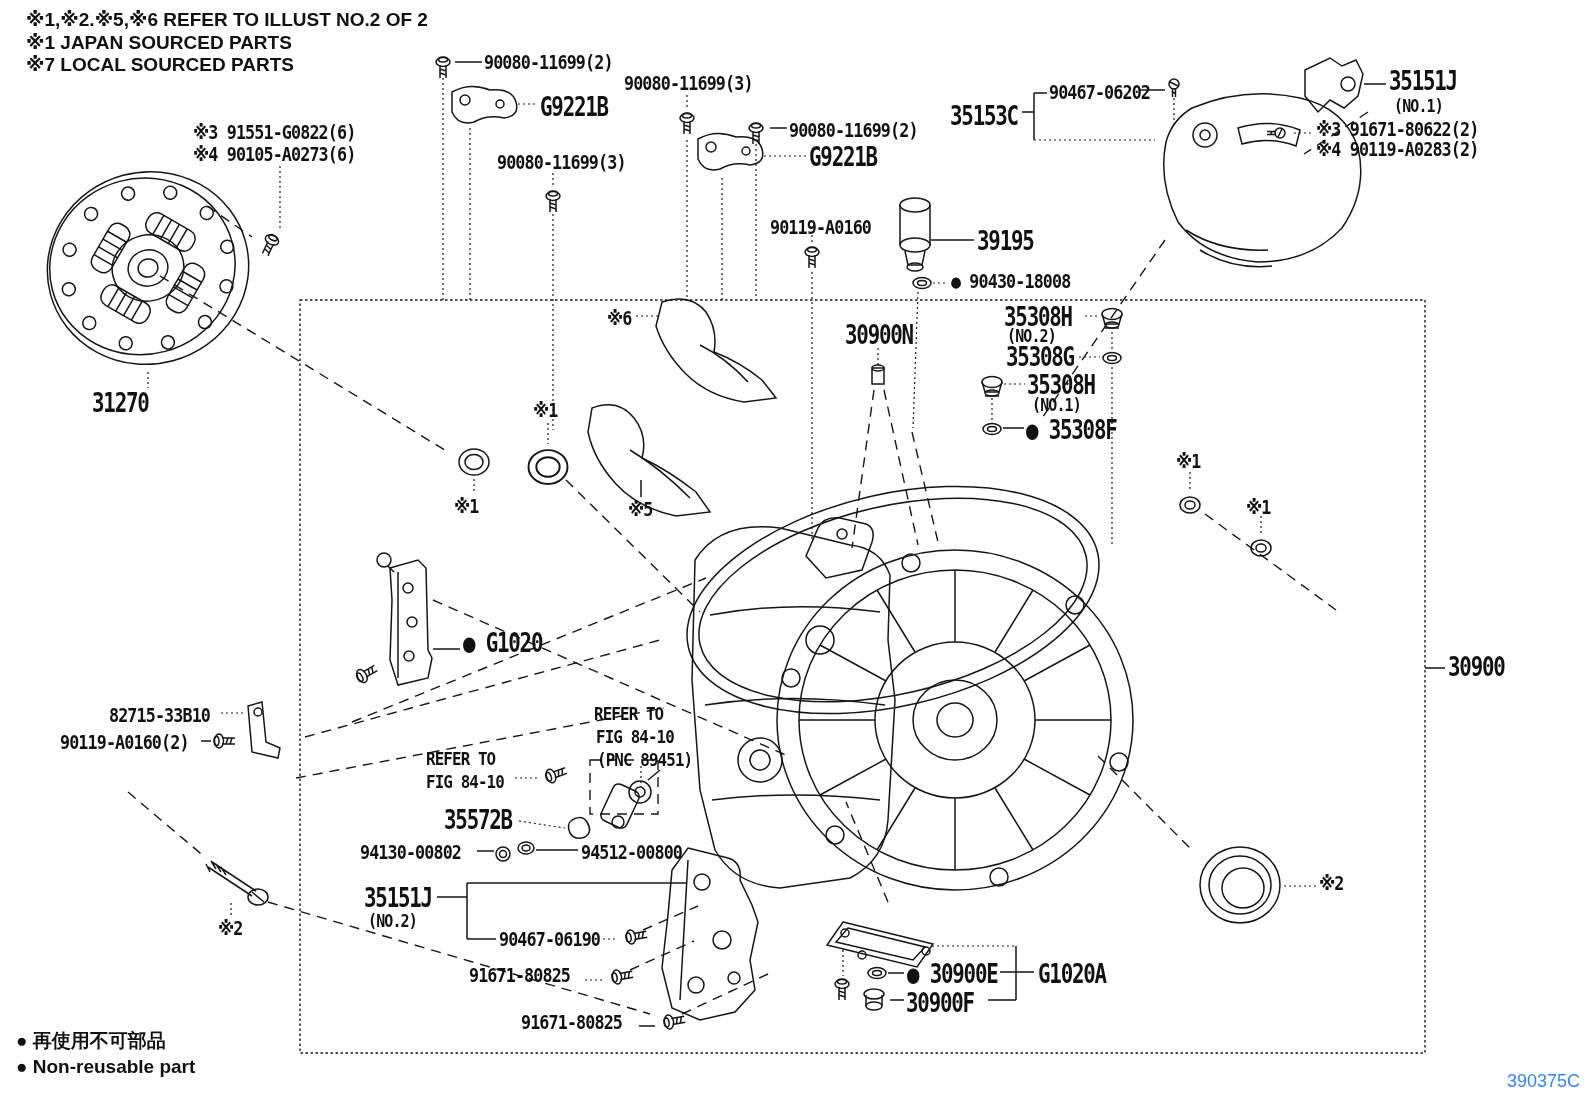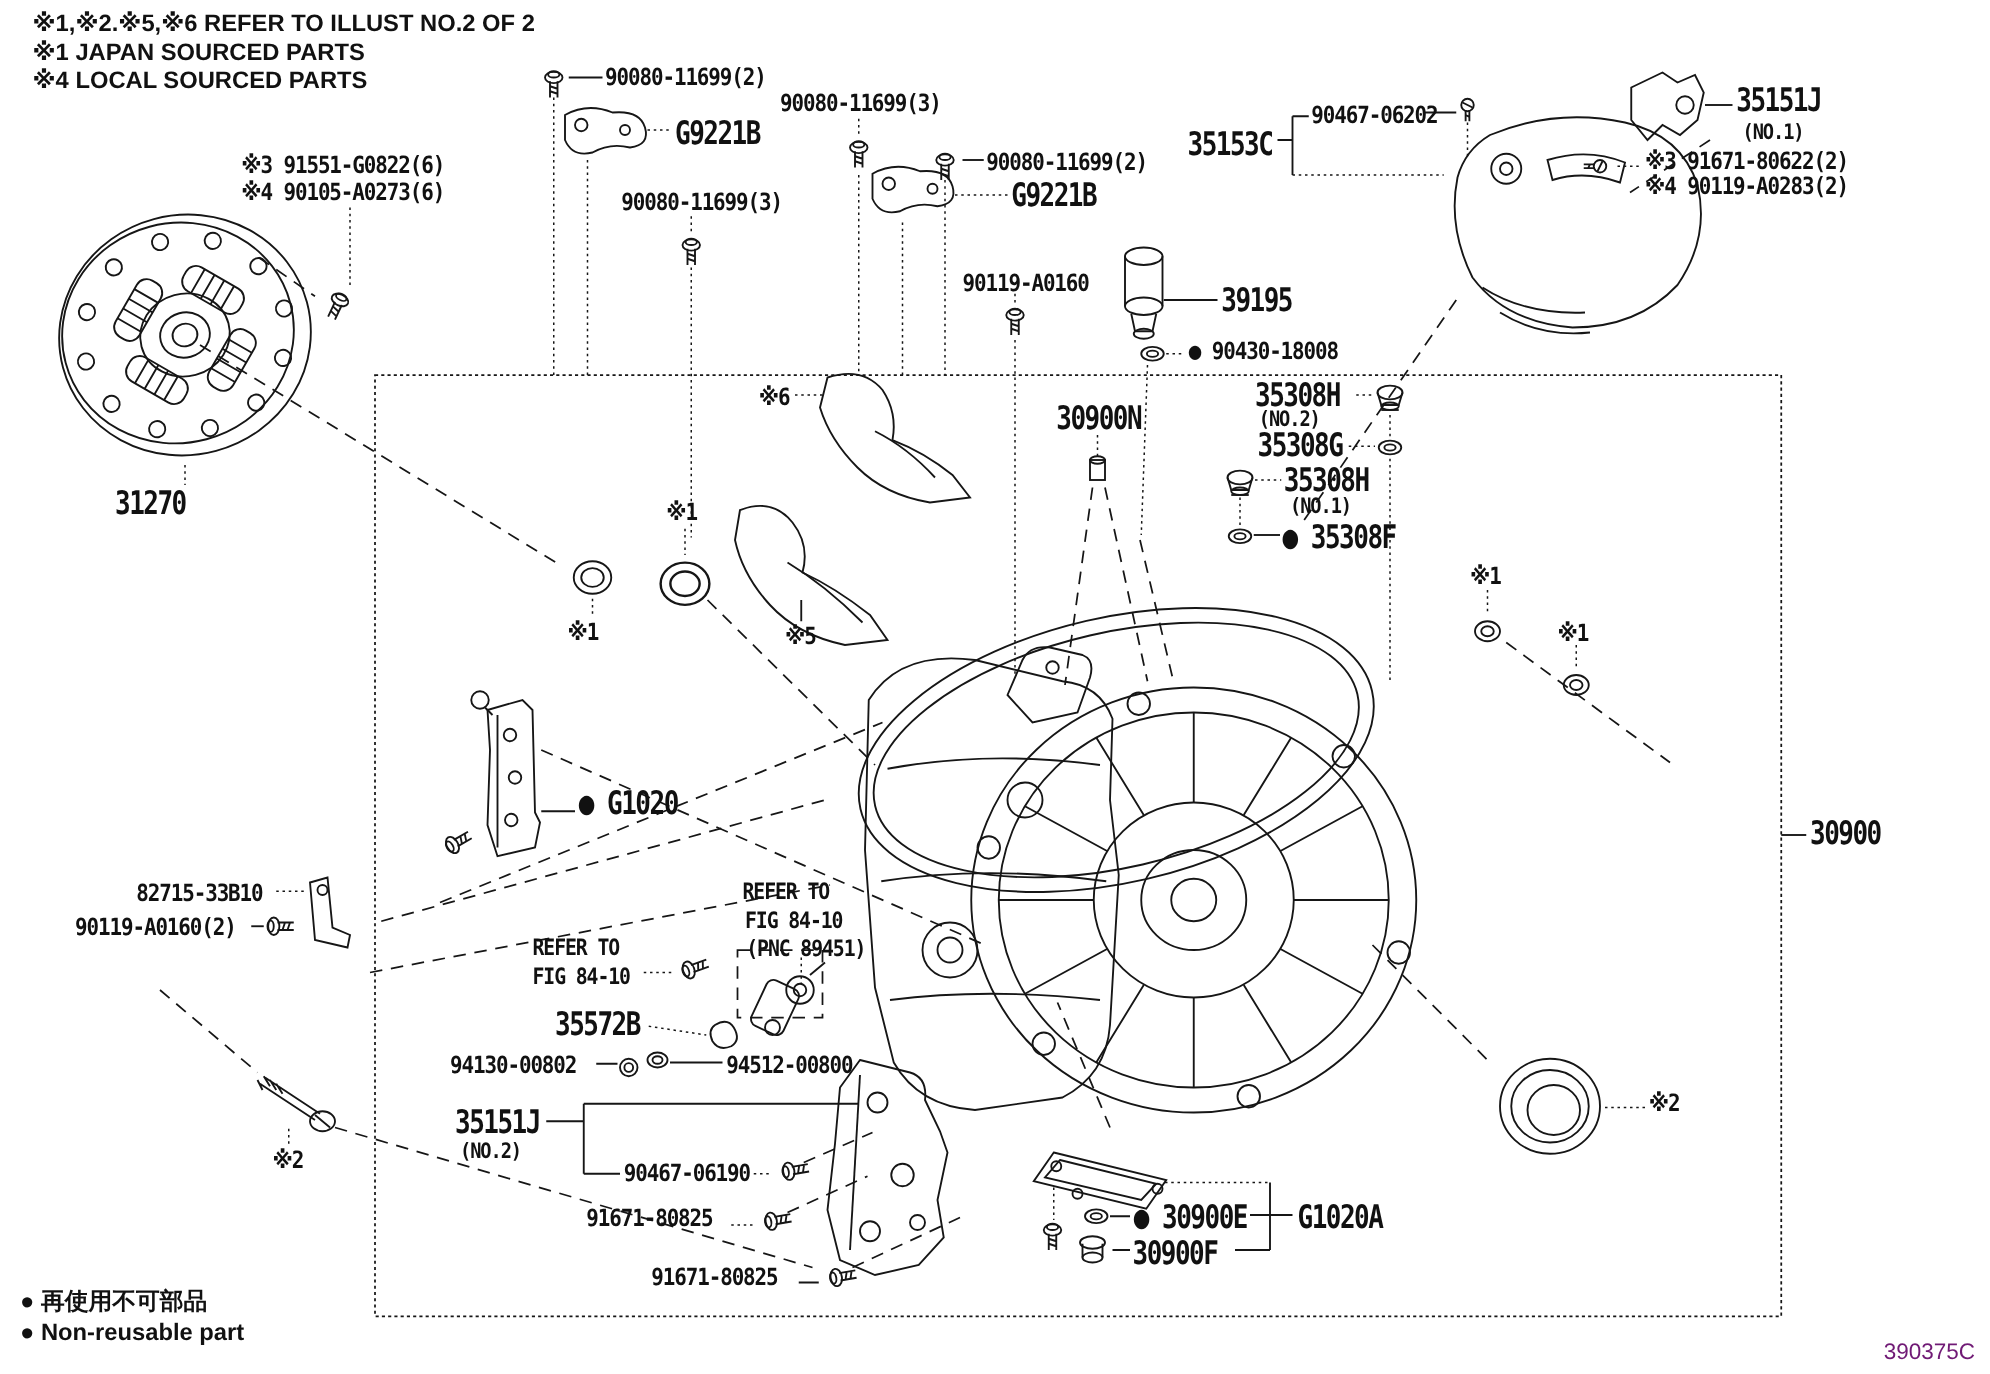--- a/index.html
+++ b/index.html
@@ -13,21 +13,21 @@
   .lbl,.lbl-lg,.lbl-sm,.ref,.note,.code{position:absolute;white-space:nowrap;color:#111;}
   .lbl{font:bold 19px "DejaVu Sans Mono","DejaVu Sans",monospace;letter-spacing:-1px;
        transform:scaleX(.88);transform-origin:0 0;}
   .lbl-lg{font:bold 26px "DejaVu Sans Mono","DejaVu Sans",monospace;letter-spacing:-1.5px;
        transform:scaleX(.8);transform-origin:0 0;}
   .lbl-sm{font:bold 17px "DejaVu Sans Mono","DejaVu Sans",monospace;letter-spacing:-1px;
        transform:scaleX(.88);transform-origin:0 0;}
   .ref{font:bold 18px "DejaVu Sans Mono","DejaVu Sans",monospace;letter-spacing:-1px;
        transform:scaleX(.88);transform-origin:0 0;}
   .note{font:bold 19px "Liberation Sans","DejaVu Sans",sans-serif;text-align:center;}
-  .code{font:18px "Liberation Sans","DejaVu Sans",sans-serif;color:#701a75;}
+  .code{font:18px "Liberation Sans","DejaVu Sans",sans-serif;color:#3b82f6;}
 </style>
 </head>
 <body>
 
 <div id="canvas">
 
 <svg width="1592" height="1099" viewBox="0 0 1592 1099">
   <defs>
     <g id="bolt">
           <ellipse cx="0" cy="0" rx="7" ry="4.5"></ellipse>
@@ -323,21 +323,21 @@
     <path class="dash" d="M1165,240 L1042,418"></path>
     <path class="dash" d="M874,390 L852,548 M884,390 L918,545"></path>
     <path class="dash" d="M912,432 L938,542"></path>
     <path class="dash" d="M888,902 L846,802"></path>
     <path class="dash" d="M643,930 L698,906 M630,970 L694,941 M682,1014 L768,974"></path>
   </g>
 </svg>
 
 <div class="note" style="left:26px;top:8px">※1,※2.※5,※6 REFER TO ILLUST NO.2 OF 2</div>
 <div class="note" style="left:26px;top:31px">※1 JAPAN SOURCED PARTS</div>
-<div class="note" style="left:26px;top:53px">※4 LOCAL SOURCED PARTS</div>
+<div class="note" style="left:26px;top:53px">※7 LOCAL SOURCED PARTS</div>
 
 <div class="lbl" style="left:484px;top:51px">90080-11699(2)</div>
 <div class="lbl-lg" style="left:540px;top:92px">G9221B</div>
 <div class="lbl" style="left:624px;top:72px">90080-11699(3)</div>
 <div class="lbl" style="left:497px;top:151px">90080-11699(3)</div>
 <div class="lbl" style="left:789px;top:119px">90080-11699(2)</div>
 <div class="lbl-lg" style="left:809px;top:142px">G9221B</div>
 <div class="lbl" style="left:1049px;top:81px">90467-06202</div>
 <div class="lbl-lg" style="left:950px;top:101px">35153C</div>
 <div class="lbl-lg" style="left:1389px;top:66px">35151J</div>

